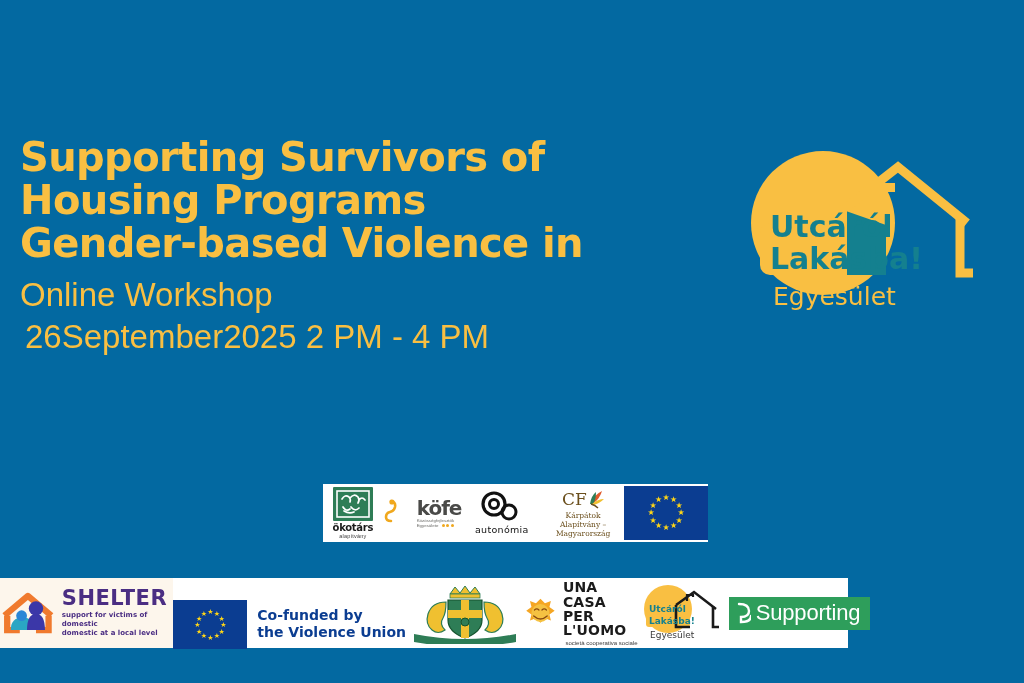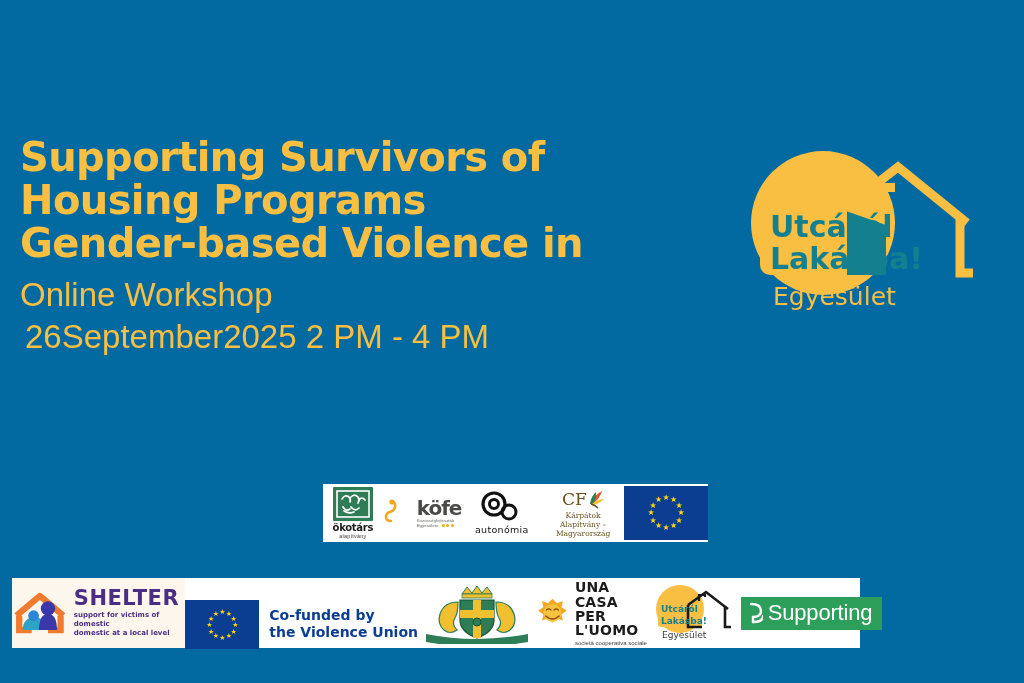--- a/index.html
+++ b/index.html
@@ -155,21 +155,21 @@
     position: absolute;
     color: #ffd617;
     font-size: 8px;
     line-height: 1;
     transform: translate(-50%, -50%);
   }
 
   
   .partner-bar {
     position: absolute;
-    left: 12px;
+    left: 0;
     top: 578px;
     width: 848px;
     height: 70px;
     background: #ffffff;
     display: flex;
     align-items: center;
   }
   .partner-bar .pcell {
     height: 100%;
     display: flex;
@@ -215,21 +215,21 @@
   .eu-cofund {
     font-family: "DejaVu Sans", sans-serif;
     font-weight: bold;
     font-size: 14px;
     color: #0b3d91;
     line-height: 1.2;
     white-space: nowrap;
   }
 
   .casa-inner { display:flex; align-items:center; gap: 6px; }
-  .casa-text { display:flex; flex-direction:column; }
+  .casa-text { display:flex; flex-direction:column;align-items:flex-end; }
   .casa-word {
     font-family: "DejaVu Sans", sans-serif;
     font-weight: bold;
     font-size: 14px;
     color: #1b1b1b;
     line-height: 1.02;
     letter-spacing: 0.2px;
   }
   .casa-tag {
     font-family: "Liberation Sans", sans-serif;

